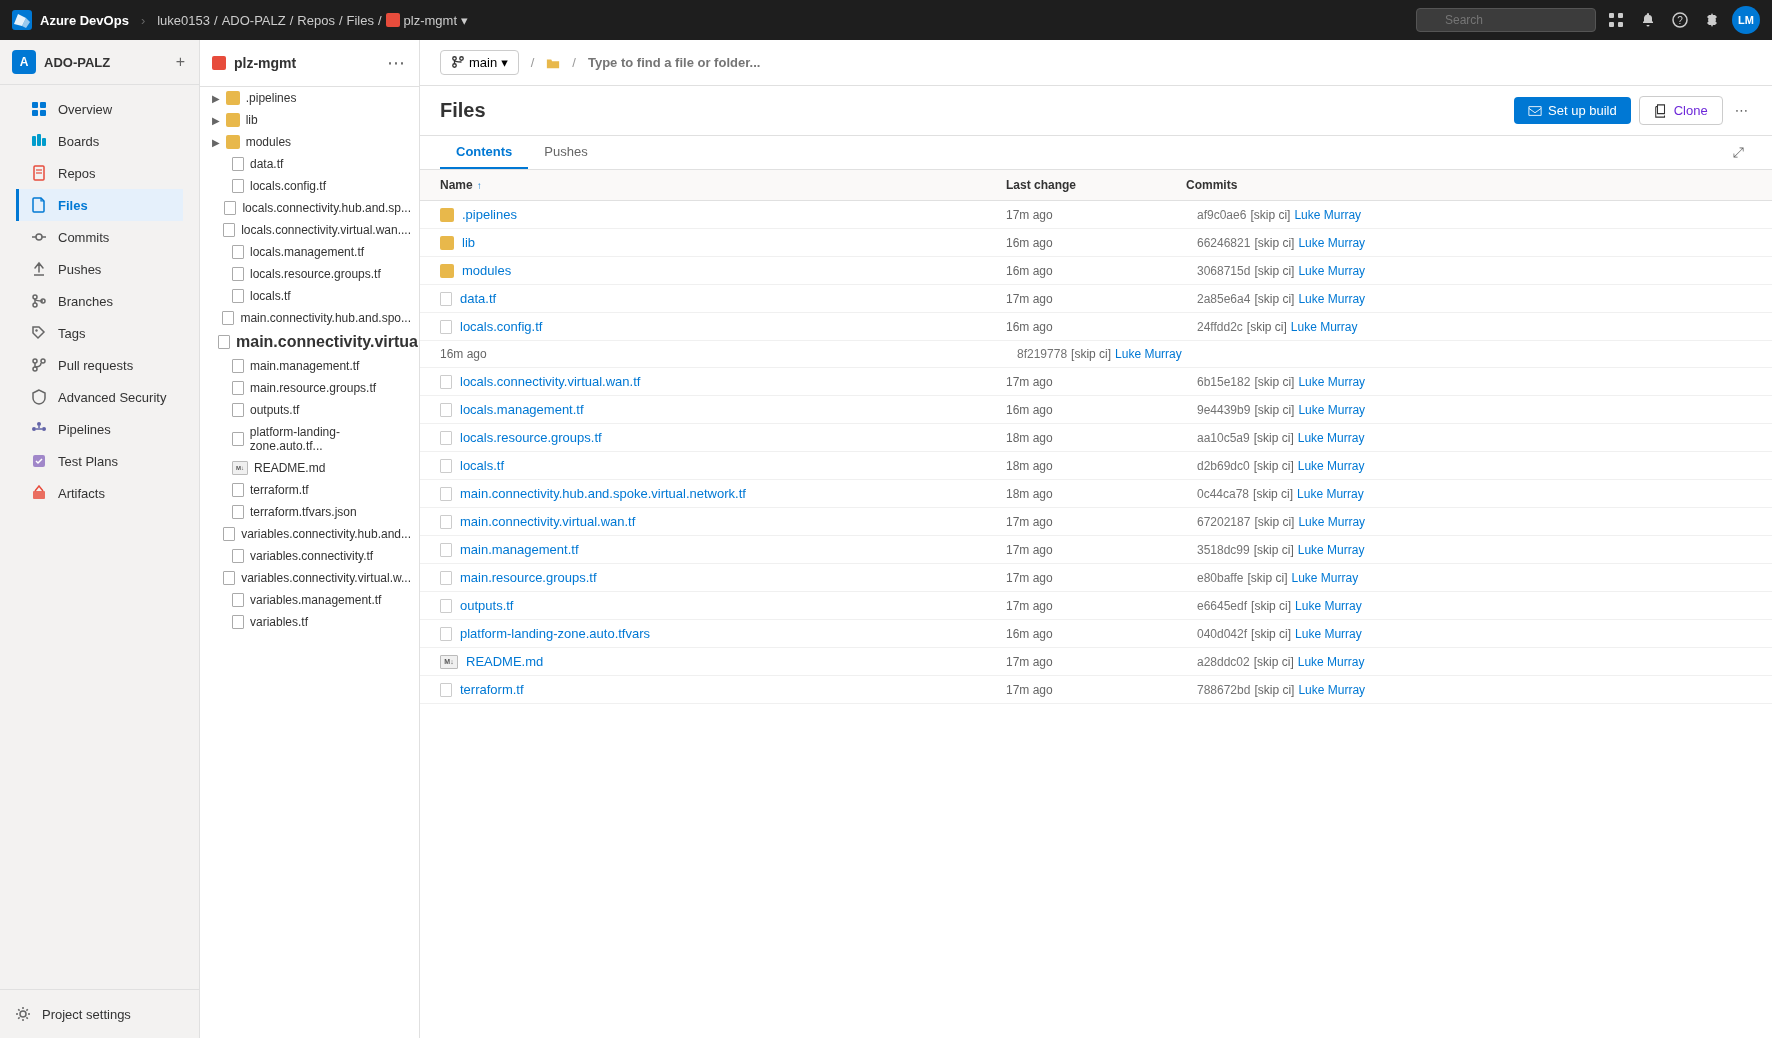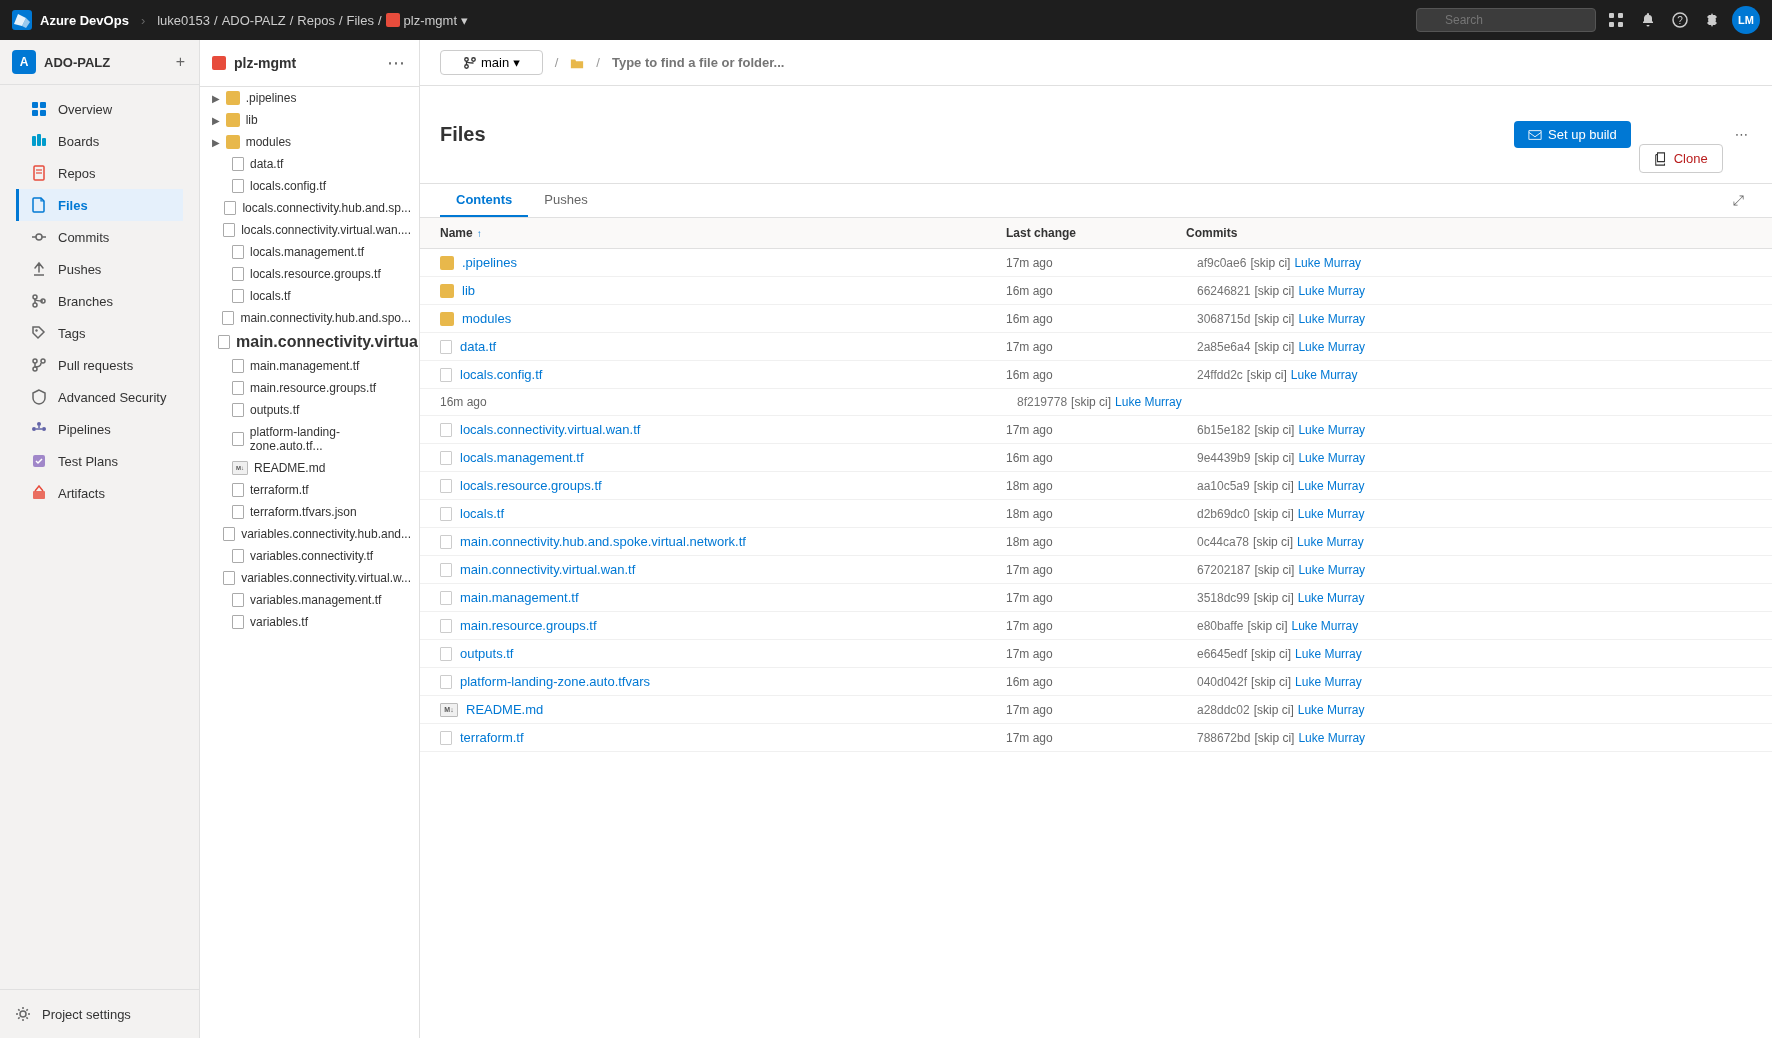--- a/index.html
+++ b/index.html
@@ -42,29 +42,29 @@
     .repo-icon-red { width: 14px; height: 14px; background: #e74c3c; border-radius: 2px; display: inline-block; flex-shrink: 0; }
     .file-tree-more { background: none; border: none; cursor: pointer; color: #666; font-size: 18px; padding: 2px; }
     .tree-item { display: flex; align-items: center; gap: 6px; padding: 4px 8px 4px 12px; cursor: pointer; font-size: 12px; color: #333; }
     .tree-folder-icon { width: 14px; height: 14px; background: #e8b84b; border-radius: 2px; flex-shrink: 0; }
     .tree-file-icon { width: 12px; height: 14px; border: 1px solid #aaa; border-radius: 1px; background: #fff; flex-shrink: 0; display: flex; align-items: center; justify-content: center; font-size: 7px; color: #aaa; }
     .tree-file-md { background: #f0f0f0; border: 1px solid #bbb; font-size: 6px; color: #555; display: flex; align-items: center; justify-content: center; width: 16px; height: 14px; border-radius: 1px; font-weight: 700; }
 
     
     .main-content { flex: 1; overflow-y: auto; display: flex; flex-direction: column; }
     .main-header { padding: 10px 20px; border-bottom: 1px solid #e0e0e0; display: flex; align-items: center; gap: 8px; background: #fff; }
-    .branch-selector { display: flex; align-items: flex-end; gap: 4px; background: none; border: 1px solid #ccc; border-radius: 4px; padding: 4px 22px; cursor: pointer; font-size: 13px; }
+    .branch-selector { display: flex; align-items: flex-start; gap: 4px; background: none; border: 1px solid #ccc; border-radius: 4px; padding: 4px 10px; cursor: pointer; font-size: 13px; }
     .path-sep { color: #999; margin: 0 4px; }
     .path-input { flex: 1; border: none; outline: none; font-size: 13px; color: #999; background: transparent; font-weight: bold; }
 
     .files-toolbar { display: flex; align-items: center; justify-content: space-between; padding: 10px 20px; border-bottom: 1px solid #e0e0e0; background: #fff; }
     .files-title { font-size: 20px; font-weight: 600; color: #333; }
     .toolbar-actions { display: flex; align-items: center; gap: 8px; }
     .btn-primary { background: #0078d4; color: #fff; border: none; border-radius: 4px; padding: 6px 14px; font-size: 13px; cursor: pointer; display: flex; align-items: center; gap: 6px; }
-    .btn-secondary { background: #fff; color: #b91c1c; border: 1px solid #ccc; border-radius: 4px; padding: 6px 14px; font-size: 13px; cursor: pointer; display: flex; align-items: center; gap: 6px; margin-top: 48px; }
+    .btn-secondary { background: #fff; color: #6d28d9; border: 1px solid #ccc; border-radius: 4px; padding: 6px 14px; font-size: 13px; cursor: pointer; display: flex; align-items: center; gap: 6px; }
     .btn-icon { background: none; border: none; cursor: pointer; color: #666; padding: 4px; border-radius: 4px; }
 
     .files-tabs { padding: 0 20px; border-bottom: 1px solid #e0e0e0; display: flex; gap: 0; background: #fff; }
     .tab { padding: 8px 16px; cursor: pointer; font-size: 13px; color: #666; border-bottom: 2px solid transparent; }
     .tab.active { color: #0078d4; border-bottom: 2px solid #0078d4; font-weight: 600; }
 
     
     .files-table { padding: 0; background: #fff; flex: 1; }
     .table-header { display: grid; grid-template-columns: 1fr 180px 1fr; padding: 8px 20px; border-bottom: 1px solid #e0e0e0; background: #faf9f8; }
     .col-header { font-size: 12px; font-weight: 600; color: #333; display: flex; align-items: center; gap: 4px; }

